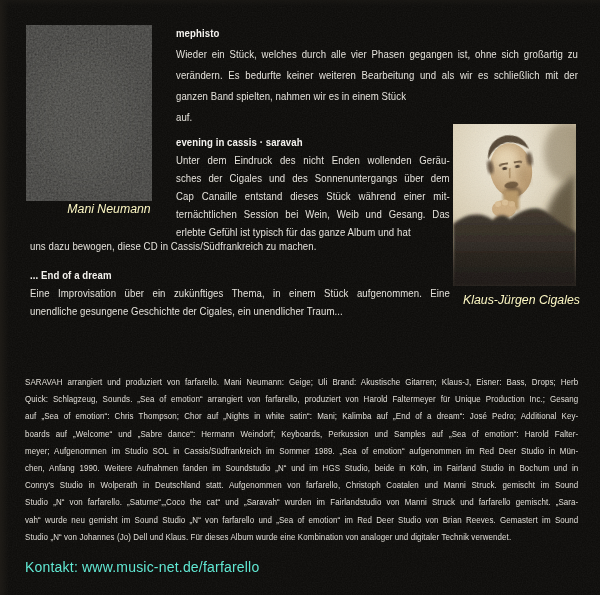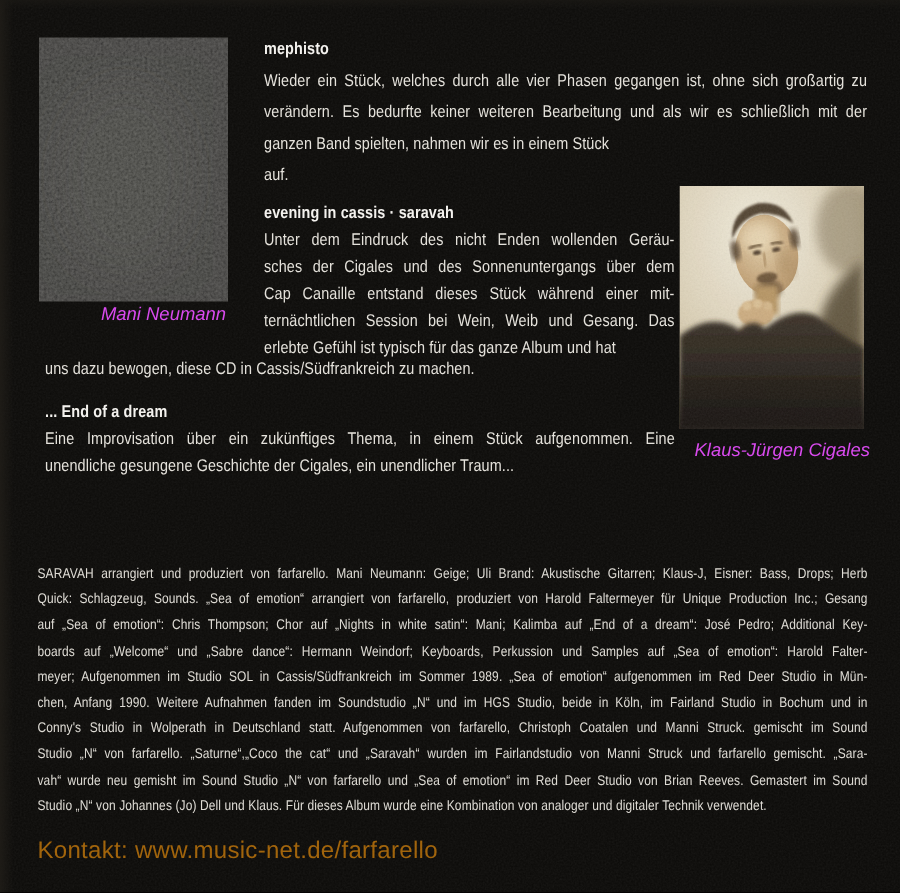--- a/index.html
+++ b/index.html
@@ -9,22 +9,22 @@
     font-family:"Liberation Sans", sans-serif;
     -webkit-font-smoothing:antialiased;
   }
   .block { position:absolute; transform-origin:0 0; }
   .squeeze { transform:scaleX(0.85); }
   .notes { font-size:11.3px; color:#e6e3dc; letter-spacing:0.1px; }
   .h { font-weight:bold; color:#f6f4f0; }
   .jl { text-align:justify; text-align-last:justify; }
   .ll { text-align:left; }
   .credits-block { font-size:9.4px; line-height:17.2px; color:#e0ddd6; letter-spacing:0.1px; }
-  .caption { position:absolute; font-style:italic; color:#d946ef; font-size:12.3px; text-align:center; }
-  .contact-line { position:absolute; font-size:16px; color:#a16207; letter-spacing:0.2px;text-align:right; }
+  .caption { position:absolute; font-style:italic; color:#fef9c3; font-size:12.3px; text-align:center; }
+  .contact-line { position:absolute; font-size:14px; color:#5eead4; letter-spacing:0.2px;text-align:right; }
   .photo { position:absolute; display:block; }
   .edge-left { position:absolute; left:0; top:0; width:9px; height:595px;
     background:linear-gradient(90deg,#201d18,rgba(18,16,13,0)); opacity:.85; pointer-events:none; }
   .edge-top { position:absolute; left:0; top:0; width:600px; height:6px;
     background:linear-gradient(180deg,#1b1915,rgba(18,16,13,0)); opacity:.7; pointer-events:none; }
   .grain-overlay { position:absolute; left:0; top:0; pointer-events:none; opacity:.07; }
 </style>
 </head>
 <body>
 

